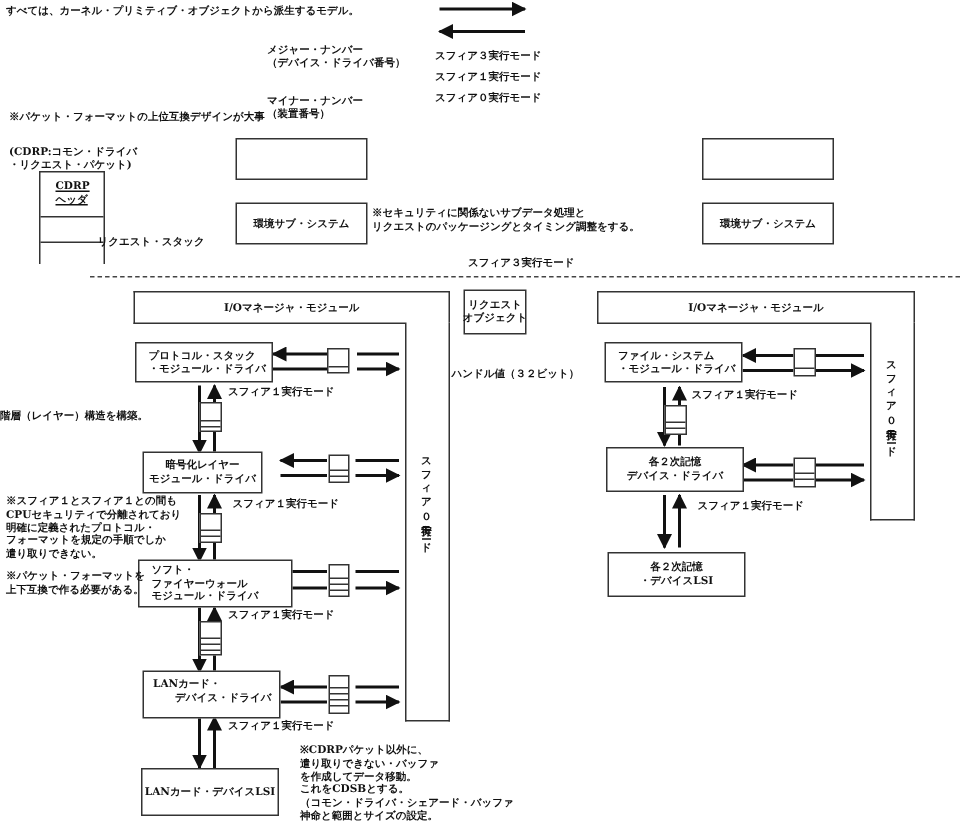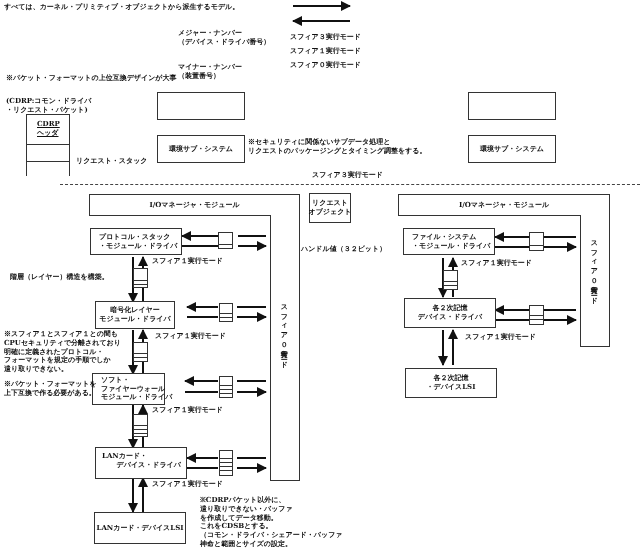--- a/index.html
+++ b/index.html
@@ -95,21 +95,21 @@
 <div class="t" style="left:290px;top:61px;">スフィア０実行モード</div>
 
 <div class="t" style="left:6px;top:97px;">(CDRP:コモン・ドライバ
 ・リクエスト・パケット)</div>
 <div class="box" style="left:26px;top:114px;width:44px;height:62px;border-bottom:none;text-decoration:underline;">
   <div style="height:30px;border-bottom:1px solid #333;padding:5px 0 0 10px;box-sizing:border-box;font-weight:bold;white-space:pre;">CDRP
 ヘッダ</div>
   <div style="height:16px;border-bottom:1px solid #333;"></div>
   <div style="height:16px;"></div>
 </div>
-<div class="t" style="left:76px;top:157px;">リクエスト・スタック</div>
+<div class="t" style="left:65px;top:157px;">リクエスト・スタック</div>
 
 <div class="box" style="left:157px;top:92px;width:88px;height:28px;"></div>
 <div class="box lbl" style="left:157px;top:135px;width:88px;height:28px;">環境サブ・システム</div>
 <div class="t" style="left:248px;top:138px;">※セキュリティに関係ないサブデータ処理と
 リクエストのパッケージングとタイミング調整をする。</div>
 <div class="box" style="left:468px;top:92px;width:88px;height:28px;"></div>
 <div class="box lbl" style="left:468px;top:135px;width:88px;height:28px;">環境サブ・システム</div>
 <div class="t" style="left:312px;top:171px;">スフィア３実行モード</div>
 <div class="dash" style="left:60px;top:184px;width:580px;"></div>
 
@@ -119,21 +119,21 @@
 <div class="vtext" style="left:279px;top:300px;">スフィア０実行モード</div>
 
 <div class="box lblL" style="left:90px;top:228px;width:92px;height:27px;">プロトコル・スタック
 ・モジュール・ドライバ</div>
 <div class="t" style="left:152px;top:257px;">スフィア１実行モード</div>
 
 <div class="box lbl" style="left:95px;top:301px;width:80px;height:28px;">暗号化レイヤー
 モジュール・ドライバ</div>
 <div class="t" style="left:155px;top:332px;">スフィア１実行モード</div>
 
-<div class="box lblL" style="left:92px;top:373px;width:73px;height:32px;">ソフト・
+<div class="box lblL" style="left:92px;top:373px;width:103px;height:32px;">ソフト・
 ファイヤーウォール
 モジュール・ドライバ</div>
 <div class="t" style="left:152px;top:406px;">スフィア１実行モード</div>
 
 <div class="box" style="left:95px;top:447px;width:92px;height:32px;padding:4px 0 0 6px;font-weight:bold;white-space:pre;">LANカード・
       デバイス・ドライバ</div>
 <div class="t" style="left:152px;top:480px;">スフィア１実行モード</div>
 
 <div class="box lbl" style="left:94px;top:512px;width:92px;height:32px;">LANカード・デバイスLSI</div>
 
@@ -192,21 +192,21 @@
   </div>
 <div class="stk" style="left:443px;top:270px;width:15px;height:20px;">
     <div style="margin-top:10px;"></div>
     <div style="margin-top:3px;"></div>
   </div>
 <div class="stk" style="left:529px;top:305px;width:15px;height:20px;">
     <div style="margin-top:9px;"></div>
     <div style="margin-top:3px;"></div>
   </div>
 
-<div class="t" style="left:10px;top:273px;">階層（レイヤー）構造を構築。</div>
+<div class="t" style="left:0;top:273px;">階層（レイヤー）構造を構築。</div>
 <div class="t" style="left:4px;top:330px;">※スフィア１とスフィア１との間も
 CPUセキュリティで分離されており
 明確に定義されたプロトコル・
 フォーマットを規定の手順でしか
 遣り取りできない。</div>
 <div class="t" style="left:4px;top:380px;">※パケット・フォーマットを
 上下互換で作る必要がある。</div>
 <div class="t" style="left:200px;top:496px;">※CDRPパケット以外に、
 遣り取りできない・バッファ
 を作成してデータ移動。

